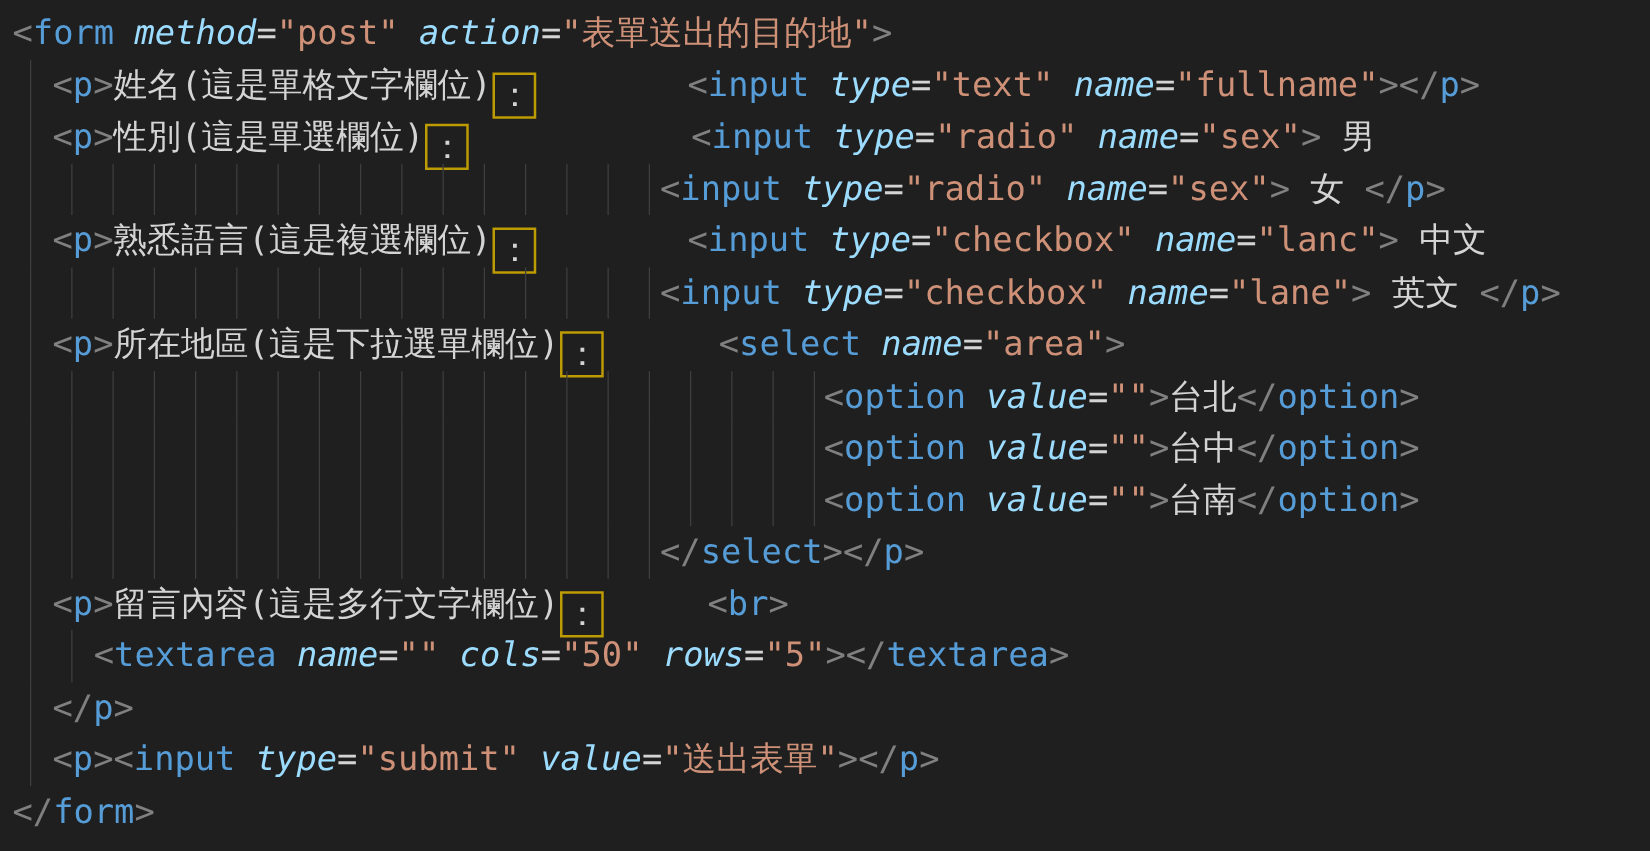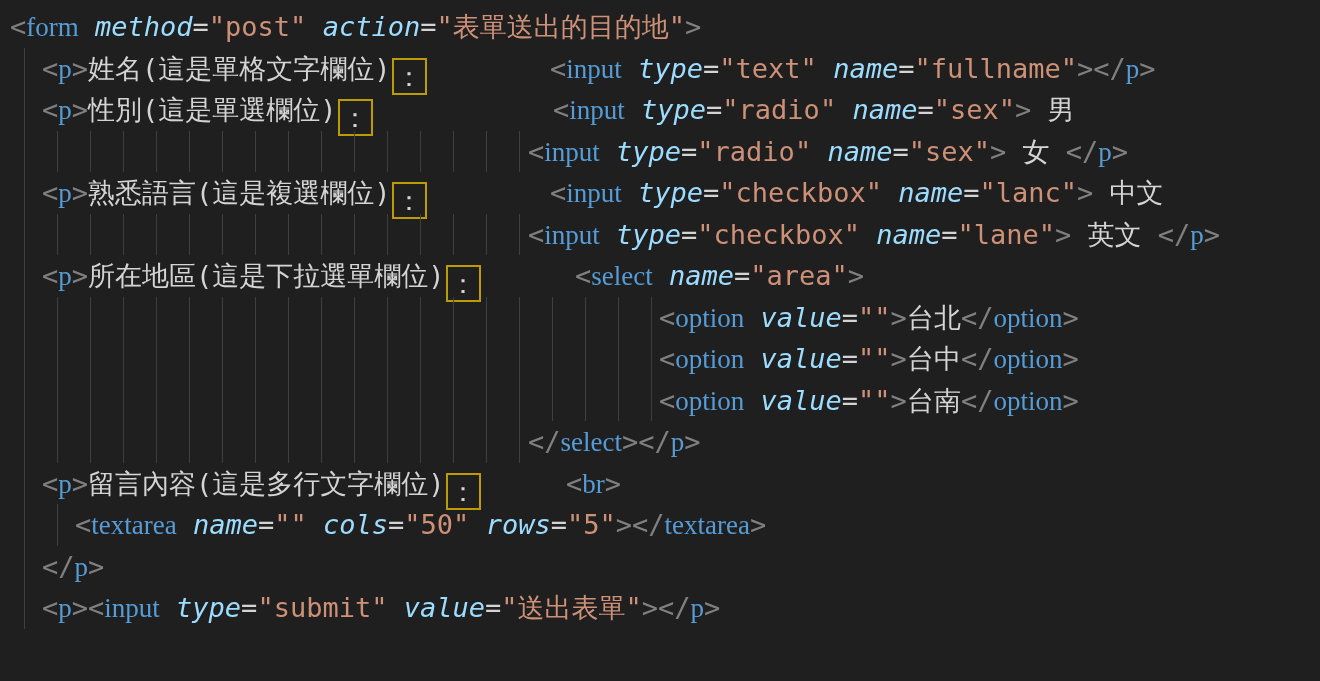--- a/index.html
+++ b/index.html
@@ -13,21 +13,21 @@
     font-family:"DejaVu Sans Mono","Liberation Mono",monospace;
   }
   #editor {
     position:relative; width:1320px; height:681px;
     font-size:27px; line-height:41.5px; padding-top:6px; box-sizing:border-box;
   }
   .line { position:relative; height:41.5px; white-space:pre; }
   .seg  { position:absolute; top:0; }
   .guide{ position:absolute; top:0; bottom:0; width:1px; background:var(--guide); }
   .tk-p { color:var(--punct); }
-  .tk-t { color:var(--tag);font-family:Liberation Serif, serif; }
+  .tk-t { color:var(--tag); }
   .tk-a { color:var(--attr);font-style:italic; }
   .tk-s { color:var(--str); }
   .tk-x { color:var(--fg); }
   .tk-b {
     display:inline-block; box-sizing:border-box;
     border:2px solid var(--ub); color:var(--fg);
     min-width:30px; height:37px; line-height:33px; text-align:center;
     vertical-align:-8px; margin:0 1px; padding:0 2px;
   }
 </style>
@@ -43,13 +43,14 @@
     <div class="line"><span class="guide" style="left: 24px;"></span><span class="guide" style="left: 57px;"></span><span class="guide" style="left: 90px;"></span><span class="guide" style="left: 123px;"></span><span class="guide" style="left: 156px;"></span><span class="guide" style="left: 189px;"></span><span class="guide" style="left: 222px;"></span><span class="guide" style="left: 255px;"></span><span class="guide" style="left: 288px;"></span><span class="guide" style="left: 321px;"></span><span class="guide" style="left: 354px;"></span><span class="guide" style="left: 387px;"></span><span class="guide" style="left: 420px;"></span><span class="guide" style="left: 453px;"></span><span class="guide" style="left: 486px;"></span><span class="guide" style="left: 519px;"></span><span class="seg" style="left: 528px;"><span class="tk-p">&lt;</span><span class="tk-t">input</span><span class="tk-x"> </span><span class="tk-a">type</span><span class="tk-x">=</span><span class="tk-s">"checkbox"</span><span class="tk-x"> </span><span class="tk-a">name</span><span class="tk-x">=</span><span class="tk-s">"lane"</span><span class="tk-p">&gt;</span><span class="tk-x"> 英文 </span><span class="tk-p">&lt;/</span><span class="tk-t">p</span><span class="tk-p">&gt;</span></span></div>
     <div class="line"><span class="guide" style="left: 24px;"></span><span class="seg" style="left: 42px;"><span class="tk-p">&lt;</span><span class="tk-t">p</span><span class="tk-p">&gt;</span><span class="tk-x">所在地區(這是下拉選單欄位)</span><span class="tk-b">：</span></span><span class="seg" style="left: 575px;"><span class="tk-p">&lt;</span><span class="tk-t">select</span><span class="tk-x"> </span><span class="tk-a">name</span><span class="tk-x">=</span><span class="tk-s">"area"</span><span class="tk-p">&gt;</span></span></div>
     <div class="line"><span class="guide" style="left: 24px;"></span><span class="guide" style="left: 57px;"></span><span class="guide" style="left: 90px;"></span><span class="guide" style="left: 123px;"></span><span class="guide" style="left: 156px;"></span><span class="guide" style="left: 189px;"></span><span class="guide" style="left: 222px;"></span><span class="guide" style="left: 255px;"></span><span class="guide" style="left: 288px;"></span><span class="guide" style="left: 321px;"></span><span class="guide" style="left: 354px;"></span><span class="guide" style="left: 387px;"></span><span class="guide" style="left: 420px;"></span><span class="guide" style="left: 453px;"></span><span class="guide" style="left: 486px;"></span><span class="guide" style="left: 519px;"></span><span class="guide" style="left: 552px;"></span><span class="guide" style="left: 585px;"></span><span class="guide" style="left: 618px;"></span><span class="guide" style="left: 651px;"></span><span class="seg" style="left: 659px;"><span class="tk-p">&lt;</span><span class="tk-t">option</span><span class="tk-x"> </span><span class="tk-a">value</span><span class="tk-x">=</span><span class="tk-s">""</span><span class="tk-p">&gt;</span><span class="tk-x">台北</span><span class="tk-p">&lt;/</span><span class="tk-t">option</span><span class="tk-p">&gt;</span></span></div>
     <div class="line"><span class="guide" style="left: 24px;"></span><span class="guide" style="left: 57px;"></span><span class="guide" style="left: 90px;"></span><span class="guide" style="left: 123px;"></span><span class="guide" style="left: 156px;"></span><span class="guide" style="left: 189px;"></span><span class="guide" style="left: 222px;"></span><span class="guide" style="left: 255px;"></span><span class="guide" style="left: 288px;"></span><span class="guide" style="left: 321px;"></span><span class="guide" style="left: 354px;"></span><span class="guide" style="left: 387px;"></span><span class="guide" style="left: 420px;"></span><span class="guide" style="left: 453px;"></span><span class="guide" style="left: 486px;"></span><span class="guide" style="left: 519px;"></span><span class="guide" style="left: 552px;"></span><span class="guide" style="left: 585px;"></span><span class="guide" style="left: 618px;"></span><span class="guide" style="left: 651px;"></span><span class="seg" style="left: 659px;"><span class="tk-p">&lt;</span><span class="tk-t">option</span><span class="tk-x"> </span><span class="tk-a">value</span><span class="tk-x">=</span><span class="tk-s">""</span><span class="tk-p">&gt;</span><span class="tk-x">台中</span><span class="tk-p">&lt;/</span><span class="tk-t">option</span><span class="tk-p">&gt;</span></span></div>
     <div class="line"><span class="guide" style="left: 24px;"></span><span class="guide" style="left: 57px;"></span><span class="guide" style="left: 90px;"></span><span class="guide" style="left: 123px;"></span><span class="guide" style="left: 156px;"></span><span class="guide" style="left: 189px;"></span><span class="guide" style="left: 222px;"></span><span class="guide" style="left: 255px;"></span><span class="guide" style="left: 288px;"></span><span class="guide" style="left: 321px;"></span><span class="guide" style="left: 354px;"></span><span class="guide" style="left: 387px;"></span><span class="guide" style="left: 420px;"></span><span class="guide" style="left: 453px;"></span><span class="guide" style="left: 486px;"></span><span class="guide" style="left: 519px;"></span><span class="guide" style="left: 552px;"></span><span class="guide" style="left: 585px;"></span><span class="guide" style="left: 618px;"></span><span class="guide" style="left: 651px;"></span><span class="seg" style="left: 659px;"><span class="tk-p">&lt;</span><span class="tk-t">option</span><span class="tk-x"> </span><span class="tk-a">value</span><span class="tk-x">=</span><span class="tk-s">""</span><span class="tk-p">&gt;</span><span class="tk-x">台南</span><span class="tk-p">&lt;/</span><span class="tk-t">option</span><span class="tk-p">&gt;</span></span></div>
     <div class="line"><span class="guide" style="left: 24px;"></span><span class="guide" style="left: 57px;"></span><span class="guide" style="left: 90px;"></span><span class="guide" style="left: 123px;"></span><span class="guide" style="left: 156px;"></span><span class="guide" style="left: 189px;"></span><span class="guide" style="left: 222px;"></span><span class="guide" style="left: 255px;"></span><span class="guide" style="left: 288px;"></span><span class="guide" style="left: 321px;"></span><span class="guide" style="left: 354px;"></span><span class="guide" style="left: 387px;"></span><span class="guide" style="left: 420px;"></span><span class="guide" style="left: 453px;"></span><span class="guide" style="left: 486px;"></span><span class="guide" style="left: 519px;"></span><span class="seg" style="left: 528px;"><span class="tk-p">&lt;/</span><span class="tk-t">select</span><span class="tk-p">&gt;</span><span class="tk-p">&lt;/</span><span class="tk-t">p</span><span class="tk-p">&gt;</span></span></div>
     <div class="line"><span class="guide" style="left: 24px;"></span><span class="seg" style="left: 42px;"><span class="tk-p">&lt;</span><span class="tk-t">p</span><span class="tk-p">&gt;</span><span class="tk-x">留言內容(這是多行文字欄位)</span><span class="tk-b">：</span></span><span class="seg" style="left: 566px;"><span class="tk-p">&lt;</span><span class="tk-t">br</span><span class="tk-p">&gt;</span></span></div>
     <div class="line"><span class="guide" style="left: 24px;"></span><span class="guide" style="left: 57px;"></span><span class="seg" style="left: 75px;"><span class="tk-p">&lt;</span><span class="tk-t">textarea</span><span class="tk-x"> </span><span class="tk-a">name</span><span class="tk-x">=</span><span class="tk-s">""</span><span class="tk-x"> </span><span class="tk-a">cols</span><span class="tk-x">=</span><span class="tk-s">"50"</span><span class="tk-x"> </span><span class="tk-a">rows</span><span class="tk-x">=</span><span class="tk-s">"5"</span><span class="tk-p">&gt;</span><span class="tk-p">&lt;/</span><span class="tk-t">textarea</span><span class="tk-p">&gt;</span></span></div>
     <div class="line"><span class="guide" style="left: 24px;"></span><span class="seg" style="left: 42px;"><span class="tk-p">&lt;/</span><span class="tk-t">p</span><span class="tk-p">&gt;</span></span></div>
     <div class="line"><span class="guide" style="left: 24px;"></span><span class="seg" style="left: 42px;"><span class="tk-p">&lt;</span><span class="tk-t">p</span><span class="tk-p">&gt;</span><span class="tk-p">&lt;</span><span class="tk-t">input</span><span class="tk-x"> </span><span class="tk-a">type</span><span class="tk-x">=</span><span class="tk-s">"submit"</span><span class="tk-x"> </span><span class="tk-a">value</span><span class="tk-x">=</span><span class="tk-s">"送出表單"</span><span class="tk-p">&gt;</span><span class="tk-p">&lt;/</span><span class="tk-t">p</span><span class="tk-p">&gt;</span></span></div>
+    <div class="line"><span class="seg" style="left: 10px;"><span class="tk-p">&lt;/</span><span class="tk-t">form</span><span class="tk-p">&gt;</span></span></div>
   </div>
 
 </body></html>

